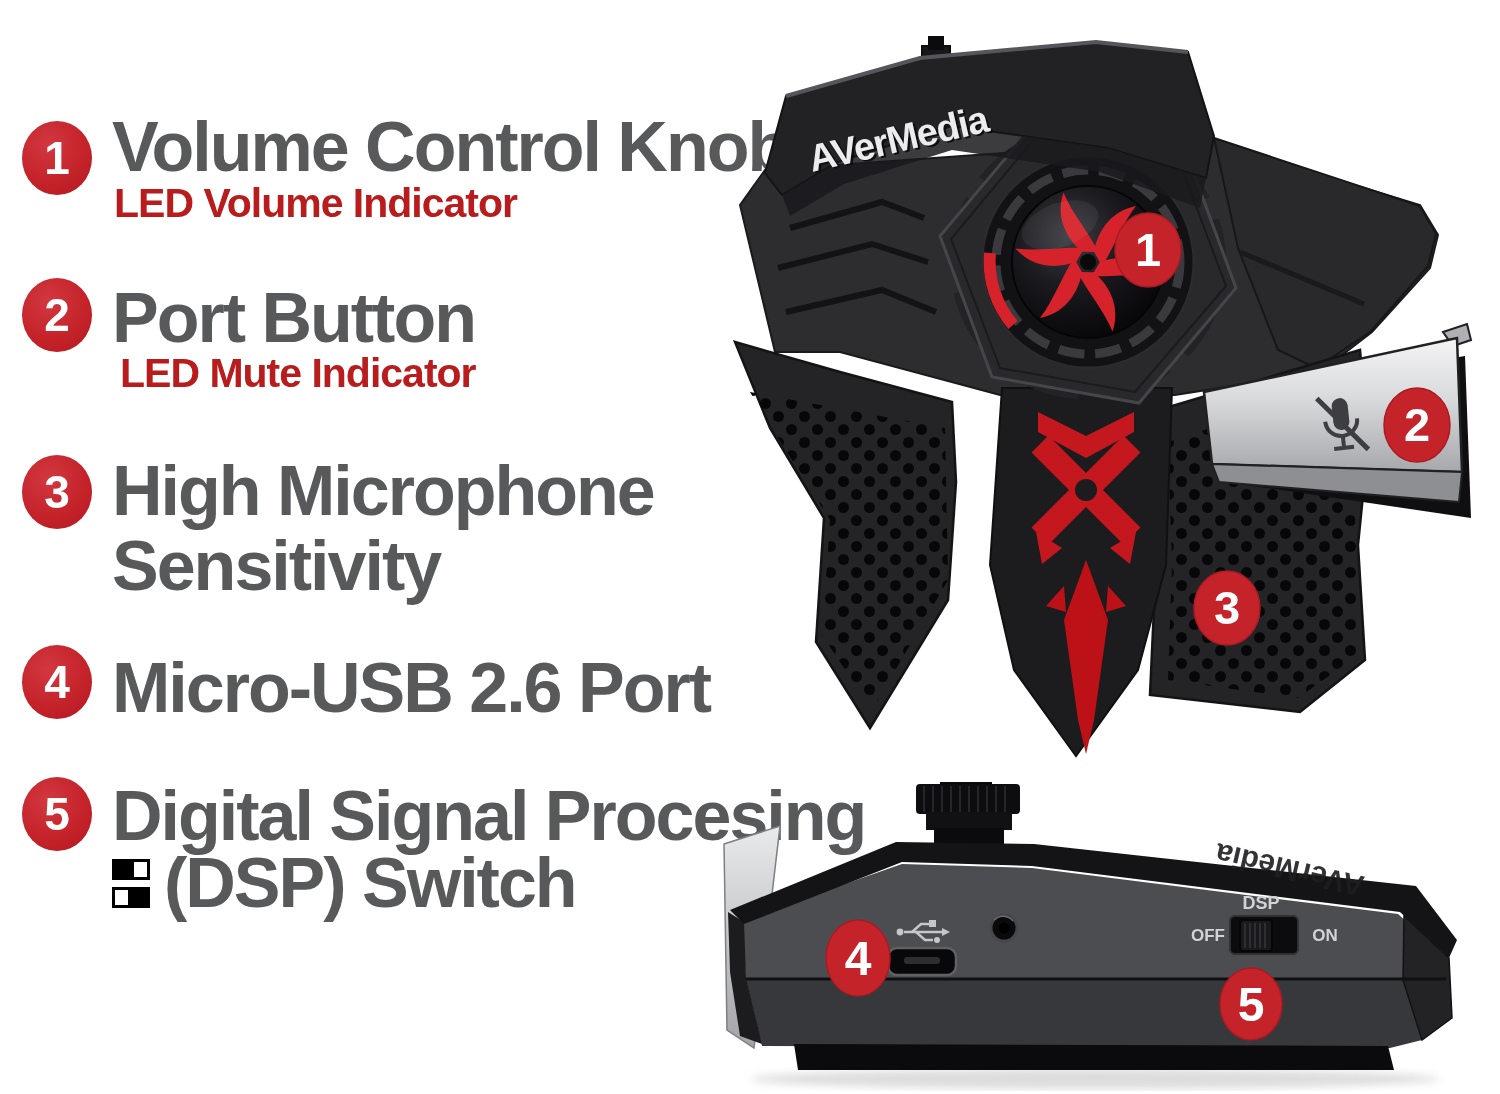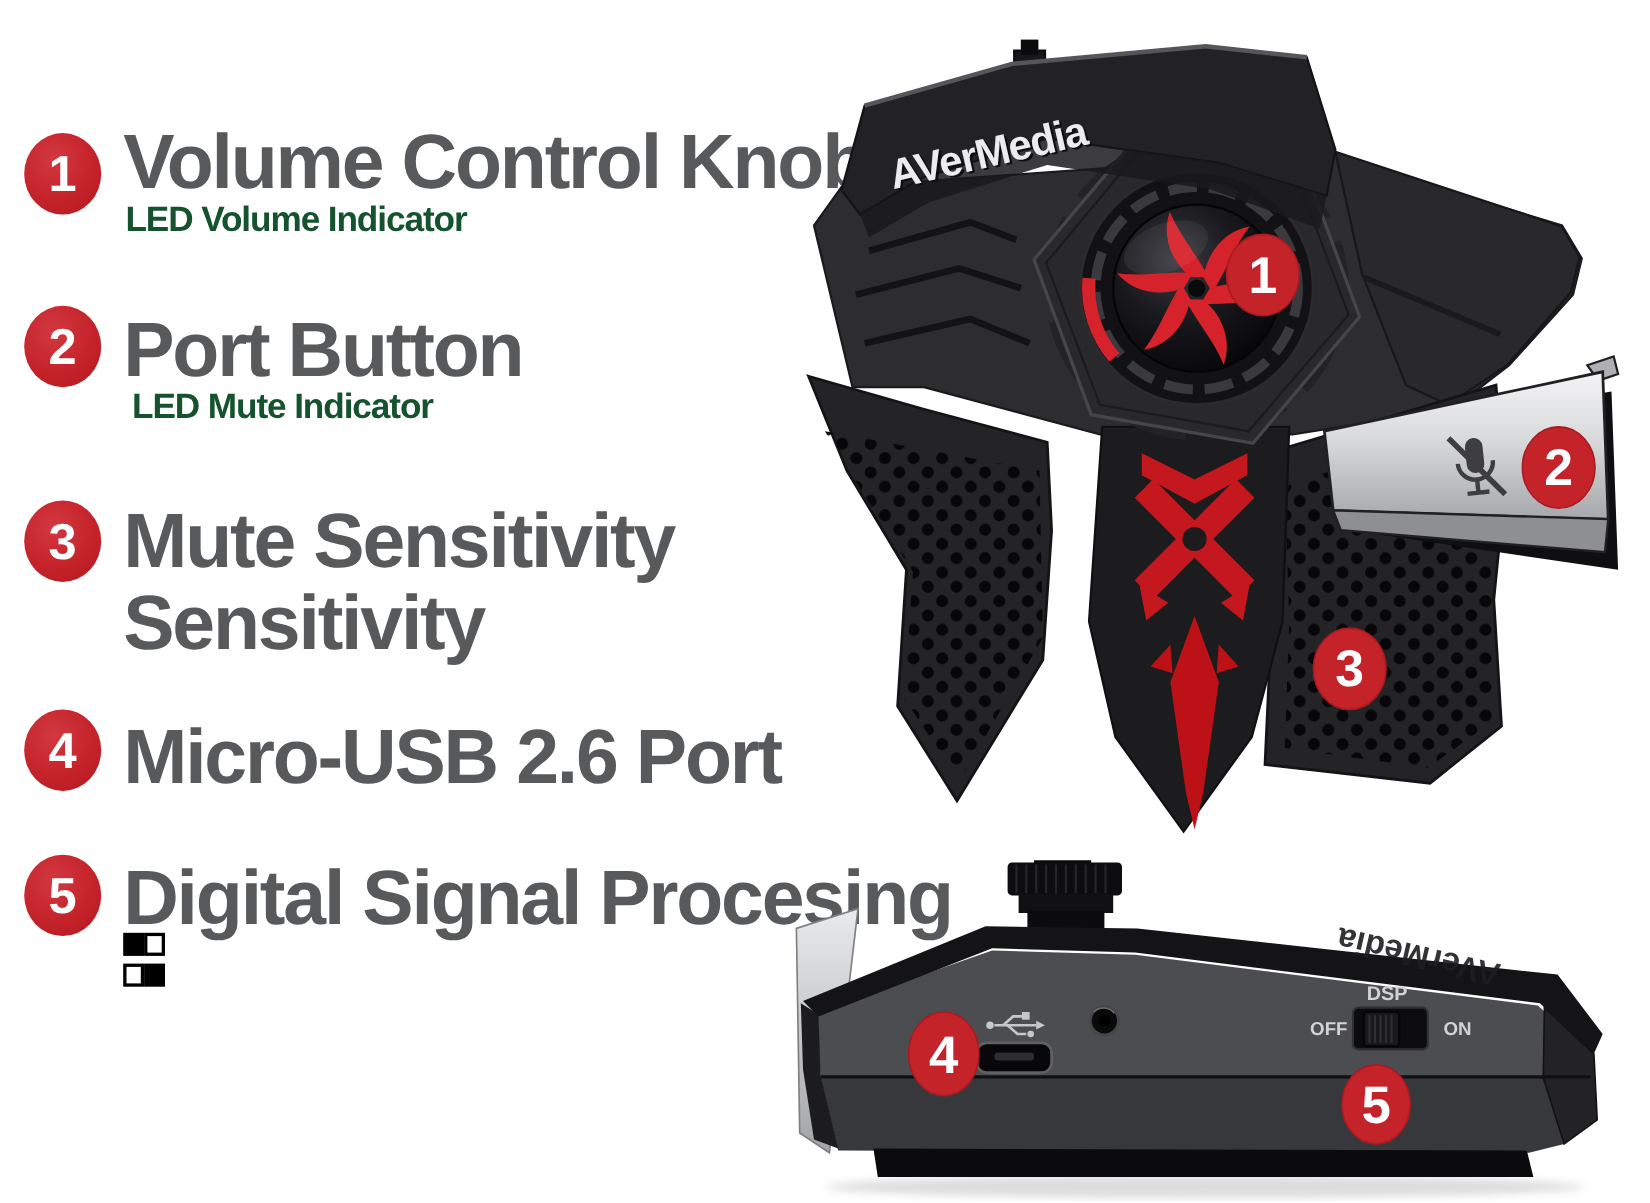--- a/index.html
+++ b/index.html
@@ -13,22 +13,22 @@
     position:absolute;width:70px;height:74px;border-radius:50%;
     background:radial-gradient(circle at 38% 32%, #d23840 0%, #c5232a 55%, #b2181f 100%);
     color:#ffffff;display:flex;align-items:center;justify-content:center;
     font-size:46px;font-weight:bold;line-height:1;
   }
   .f-title{
     position:absolute;white-space:nowrap;color:#58595b;font-weight:bold;
     font-size:70px;letter-spacing:-2px;line-height:1.0;
   }
   .f-sub{
-    position:absolute;white-space:nowrap;color:#14532d;font-weight:bold;
-    font-size:32px;letter-spacing:-1px;line-height:1.0;
+    position:absolute;white-space:nowrap;color:#b91c1c;font-weight:bold;
+    font-size:41px;letter-spacing:-1px;line-height:1.0;
   }
   .dsp-line{position:absolute;display:flex;align-items:center;}
   .dsp-icon{display:flex;flex-direction:column;gap:7px;margin-right:14px;}
   .dsp-row{display:flex;}
   .sq{width:19px;height:21px;box-sizing:border-box;}
   .sq.black{background:#000000;}
   .sq.white{background:#ffffff;border:3px solid #000000;}
   svg text{font-family:"Liberation Sans",sans-serif;}
 </style>
 </head>
@@ -46,21 +46,21 @@
 
     <div class="badge" style="left:22px;top:278px;">
       <span>2</span>
     </div>
     <div class="f-title" style="left:112px;top:283px;">Port Button</div>
     <div class="f-sub" style="left:120px;top:353px;">LED Mute Indicator</div>
 
     <div class="badge" style="left:22px;top:455px;">
       <span>3</span>
     </div>
-    <div class="f-title" style="left:112px;top:456px;">Mute Sensitivity</div>
+    <div class="f-title" style="left:112px;top:456px;">High Microphone</div>
     <div class="f-title" style="left:112px;top:531px;">Sensitivity</div>
 
     <div class="badge" style="left:22px;top:645px;">
       <span>4</span>
     </div>
     <div class="f-title" style="left:112px;top:653px;">Micro-USB 2.6 Port</div>
 
     <div class="badge" style="left:22px;top:777px;">
       <span>5</span>
     </div>
@@ -69,20 +69,21 @@
       <div class="dsp-icon">
         <div class="dsp-row">
             <span class="sq black"></span>
             <span class="sq white"></span>
           </div>
         <div class="dsp-row">
             <span class="sq white"></span>
             <span class="sq black"></span>
           </div>
       </div>
+      <span class="f-title" style="position:static;">(DSP) Switch</span>
     </div>
   </div>
 
   <svg style="position:absolute;left:720px;top:20px;" width="760" height="748" viewBox="0 0 760 748">
     <defs>
       <radialGradient id="knobFace" cx="38%" cy="33%" r="75%">
         <stop offset="0%" stop-color="#3c3c43"></stop>
           <stop offset="45%" stop-color="#1a1a1f"></stop>
           <stop offset="100%" stop-color="#050507"></stop>
       </radialGradient>

